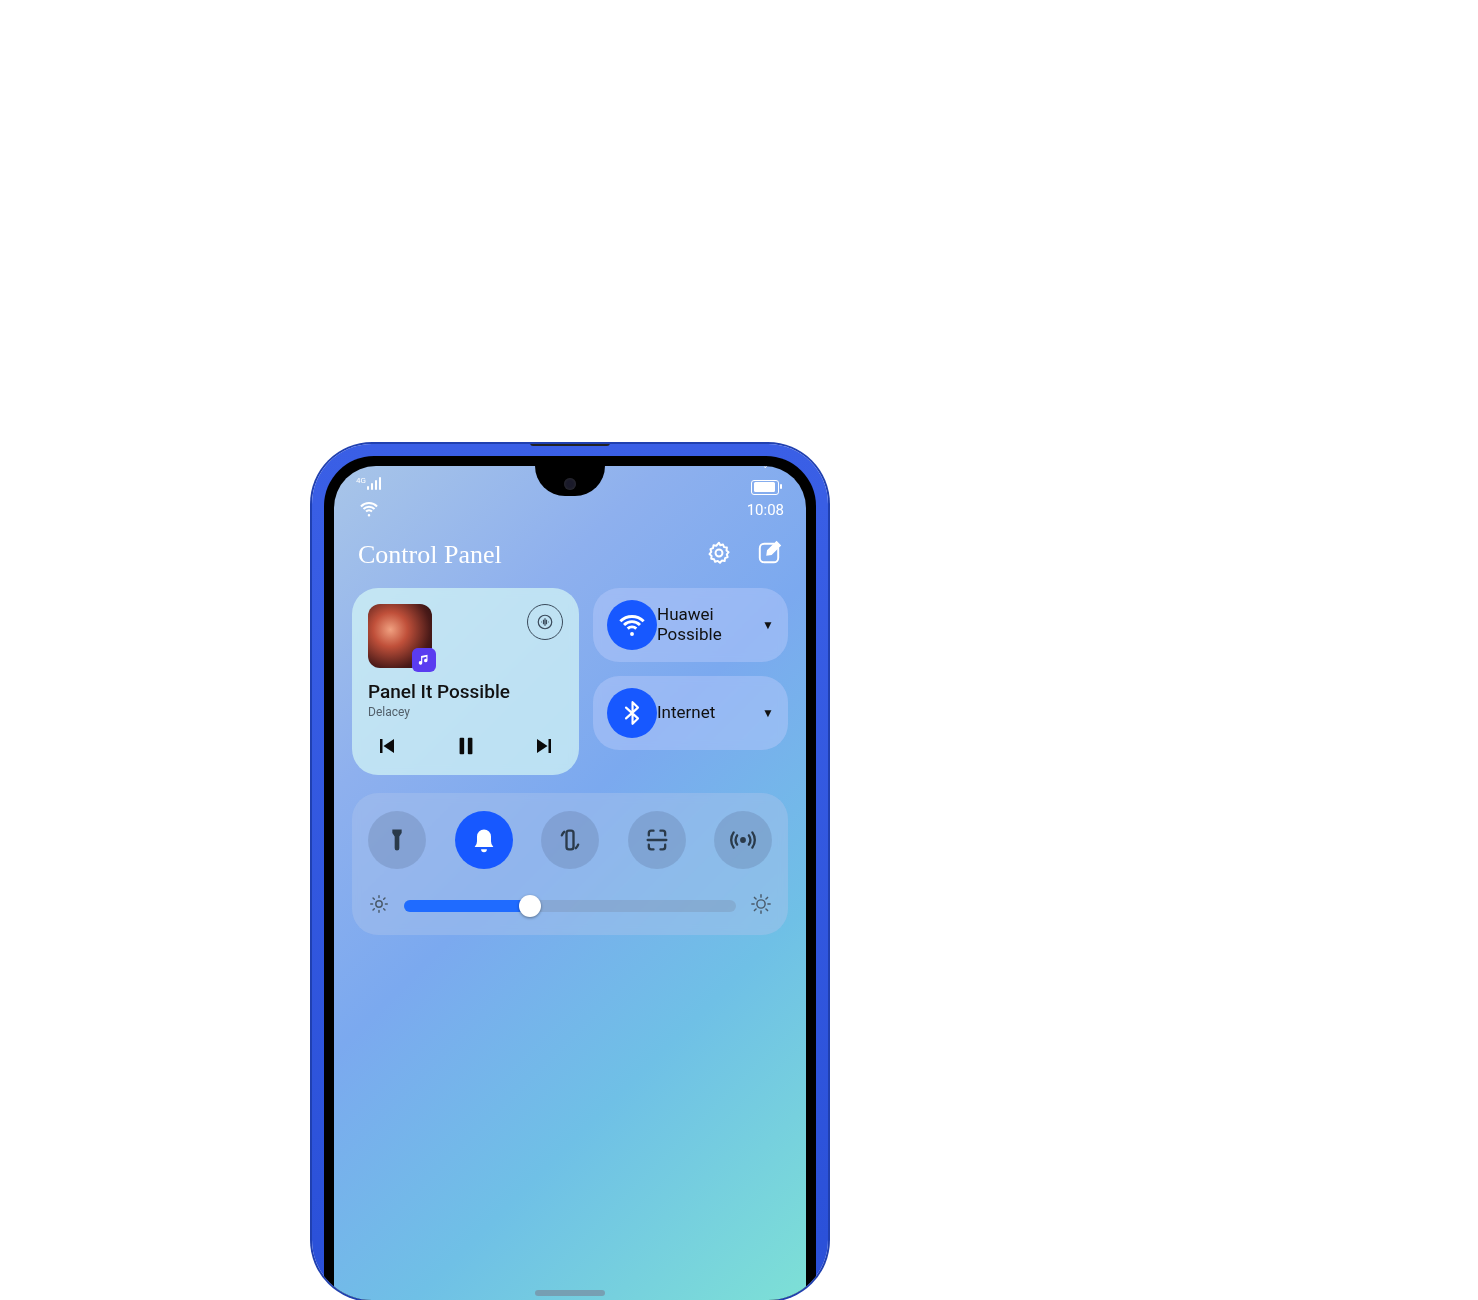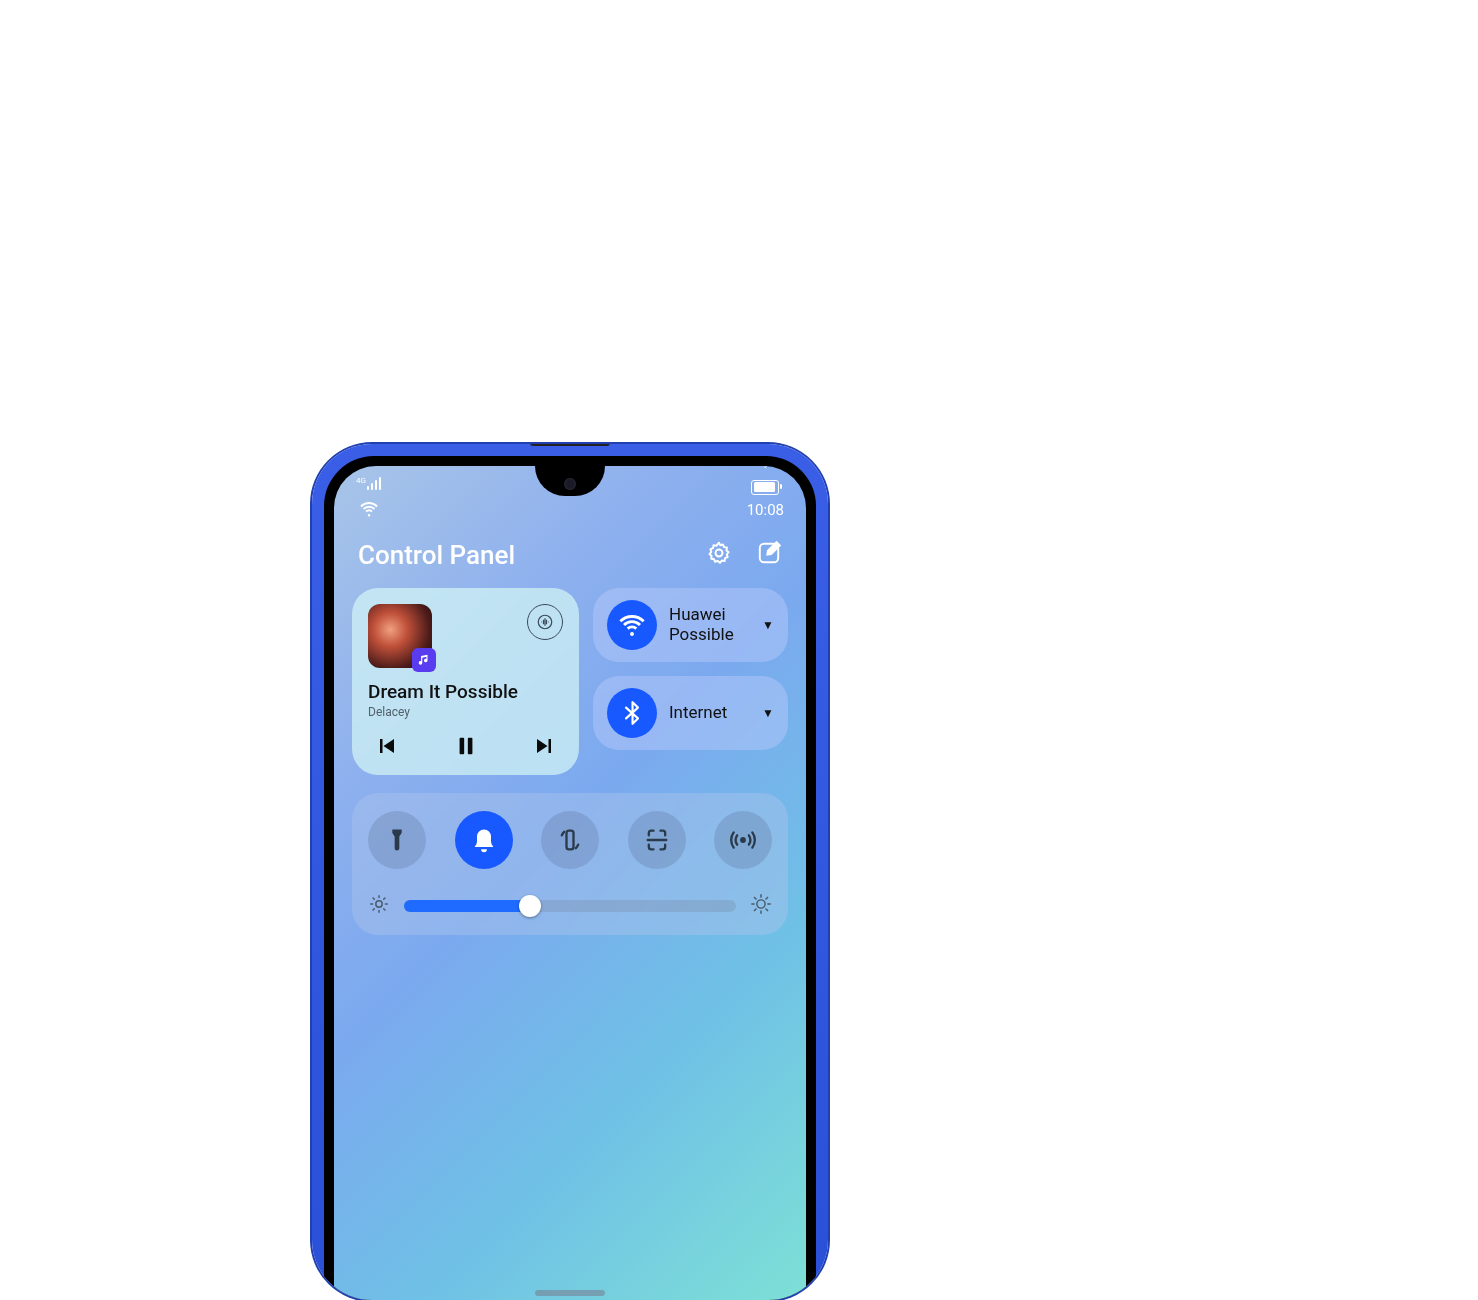--- a/index.html
+++ b/index.html
@@ -34,30 +34,30 @@
   .sig span{display:inline-block;width:2.5px;background:#fff;border-radius:1px;}
   .sig .s1{height:4px}.sig .s2{height:7px}.sig .s3{height:10px}.sig .s4{height:13px}
   .sup{font-size:8px;vertical-align:top;margin-right:1px;}
   .wifi-s svg{width:18px;height:18px;fill:#fff}
   .bt-s svg{width:12px;height:14px;stroke:#fff;fill:none;stroke-width:1.5}
   .batt{display:inline-block;width:26px;height:13px;border:1.5px solid #fff;border-radius:3px;position:relative;}
   .batt::after{content:"";position:absolute;right:-4px;top:3px;width:2.5px;height:5px;background:#fff;border-radius:1px;}
   .batt .fill{position:absolute;left:1.5px;top:1.5px;bottom:1.5px;width:80%;background:#fff;border-radius:1.5px;}
 
   .content{position:absolute;left:0;right:0;top:56px;bottom:0;padding:14px 18px 0;}
-  .header{display:flex;align-items:center;justify-content:space-between;padding:4px 6px 18px;}
+  .header{display:flex;align-items:center;justify-content:space-between;padding:4px 6px 18px;font-family:Liberation Serif, serif;}
   .title{color:#fff;font-size:26px;font-weight:500;}
   .head-actions{display:flex;gap:24px;}
   .head-actions svg{width:26px;height:26px;stroke:#fff;fill:none;stroke-width:1.8}
 
   .cards-row{display:flex;gap:14px;}
   .card{background:rgba(255,255,255,0.42);border-radius:26px;backdrop-filter:blur(4px);}
   .music{flex:1;min-width:0;padding:16px 16px 12px;background:rgba(210,245,245,0.72);}
   .conn-col{flex:1;display:flex;flex-direction:column;gap:14px;}
-  .conn{display:flex;align-items:center;gap:12px;padding:12px 14px;background:rgba(180,200,250,0.5);}
+  .conn{display:flex;align-items:center;padding:12px 14px;background:rgba(180,200,250,0.5);}
   .pill{width:50px;height:50px;border-radius:50%;background:#1758ff;display:flex;align-items:center;justify-content:center;flex:0 0 auto;}
   .pill svg{width:26px;height:26px;fill:#fff}
   .pill.bt svg{fill:none;stroke:#fff;stroke-width:2}
   .conn-label{flex:1;color:#111;font-size:17px;line-height:1.15;}
   .chev{color:#111;font-size:12px;}
 
   .music-top{display:flex;align-items:flex-start;justify-content:space-between;}
   .albumart{width:64px;height:64px;border-radius:12px;position:relative;overflow:hidden;
     background:radial-gradient(circle at 35% 40%, #f0a080 0%, #c0503a 30%, #4a1a18 70%, #1a0a0a 100%);}
   .albumart::after{content:"";position:absolute;right:-6px;bottom:-6px;width:26px;height:26px;border-radius:7px;background:#5a3fe0;}
@@ -161,21 +161,21 @@
                       </svg>
                   </div>
                 </div>
                 <div class="cast">
                   <svg viewBox="0 0 24 24">
                       <circle cx="12" cy="12" r="9"></circle>
                       <path d="M7 12h1M10 9v6M12 7v10M14 9v6M16 12h1"></path>
                     </svg>
                 </div>
               </div>
-              <div class="track">Dream It Possible</div>
+              <div class="track">Panel It Possible</div>
               <div class="artist">Delacey</div>
               <div class="player-controls">
                 <span><svg viewBox="0 0 24 24">
                       <path d="M6 5h2.5v14H6zM20 5v14L9.5 12z"></path>
                     </svg></span>
                 <span class="pp"><svg viewBox="0 0 24 24">
                       <rect x="5" y="3" width="5" height="18" rx="1"></rect>
                       <rect x="14" y="3" width="5" height="18" rx="1"></rect>
                     </svg></span>
                 <span><svg viewBox="0 0 24 24">

